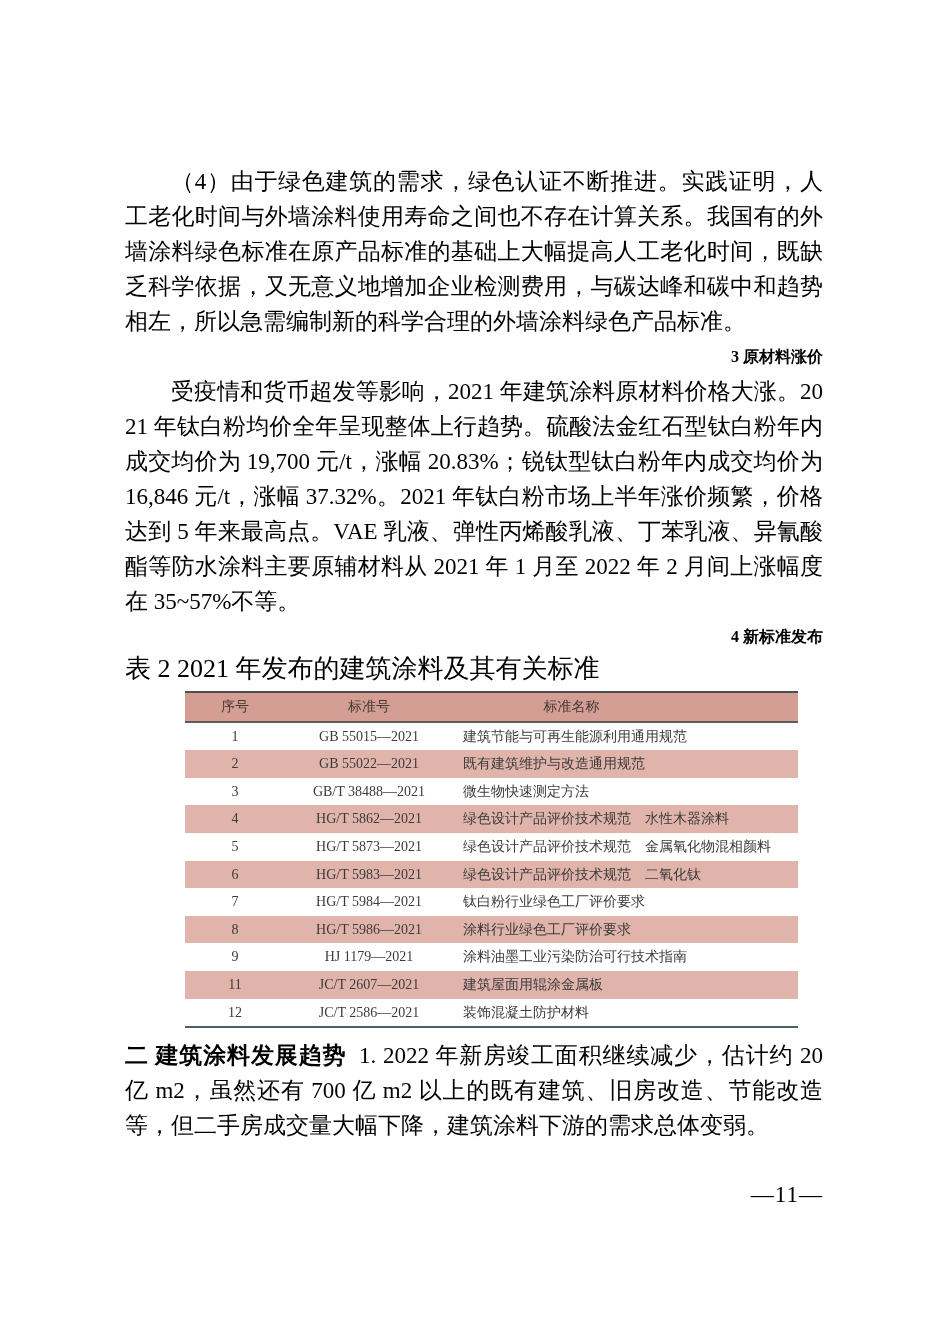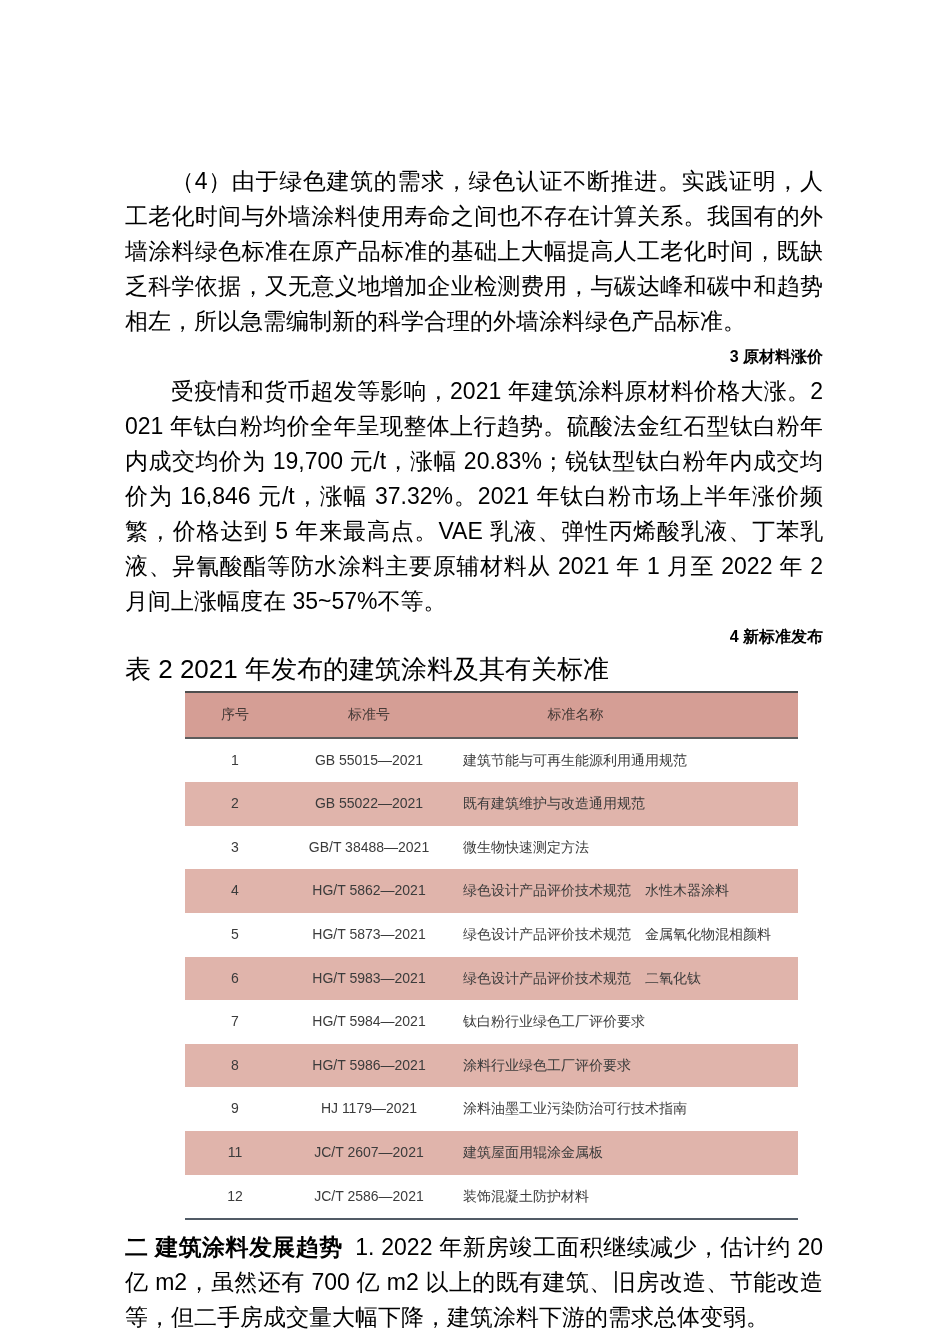--- a/index.html
+++ b/index.html
@@ -2,21 +2,21 @@
 <html style="--header-bg: #d59e95; --alt-bg: #e0b4ab; --border-dark: #4e4e4e;"><head>
 <meta charset="utf-8">
 <style>
   html, body { margin: 0; padding: 0; background: #ffffff; }
   .page {
     width: 943px;
     height: 1334px;
     background: #ffffff;
     overflow: hidden;
     position: relative;
-    font-family: Liberation Sans, sans-serif;
+    font-family: Liberation Serif, serif;
     color: #000000;
   }
   .content {
     padding: 164px 120px 0 125px;
     font-size: 23px;
     line-height: 35px;
     text-align: justify;
   }
   .para { margin: 0; word-break: break-all; }
   .indent { text-indent: 2em; }
@@ -38,21 +38,21 @@
     table-layout: fixed;
     width: 613px;
     margin: 7px 0 0 60px;
     font-size: 14px;
     line-height: 19.6px;
     color: #3b3b3b;
     border-top: 2px solid var(--border-dark, #4e4e4e);
     border-bottom: 2px solid #515b66;
   }
   table.standards th, table.standards td {
-    padding: 12px;
+    padding: 4px;
     height: 19.6px;
     font-weight: normal;
     overflow: hidden;
     white-space: nowrap;
   }
   table.standards thead tr {
     background: var(--header-bg, #d59e95);
     border-bottom: 2px solid #5c5c5c;
   }
   table.standards thead th { text-align: center; color: #453a37; }

